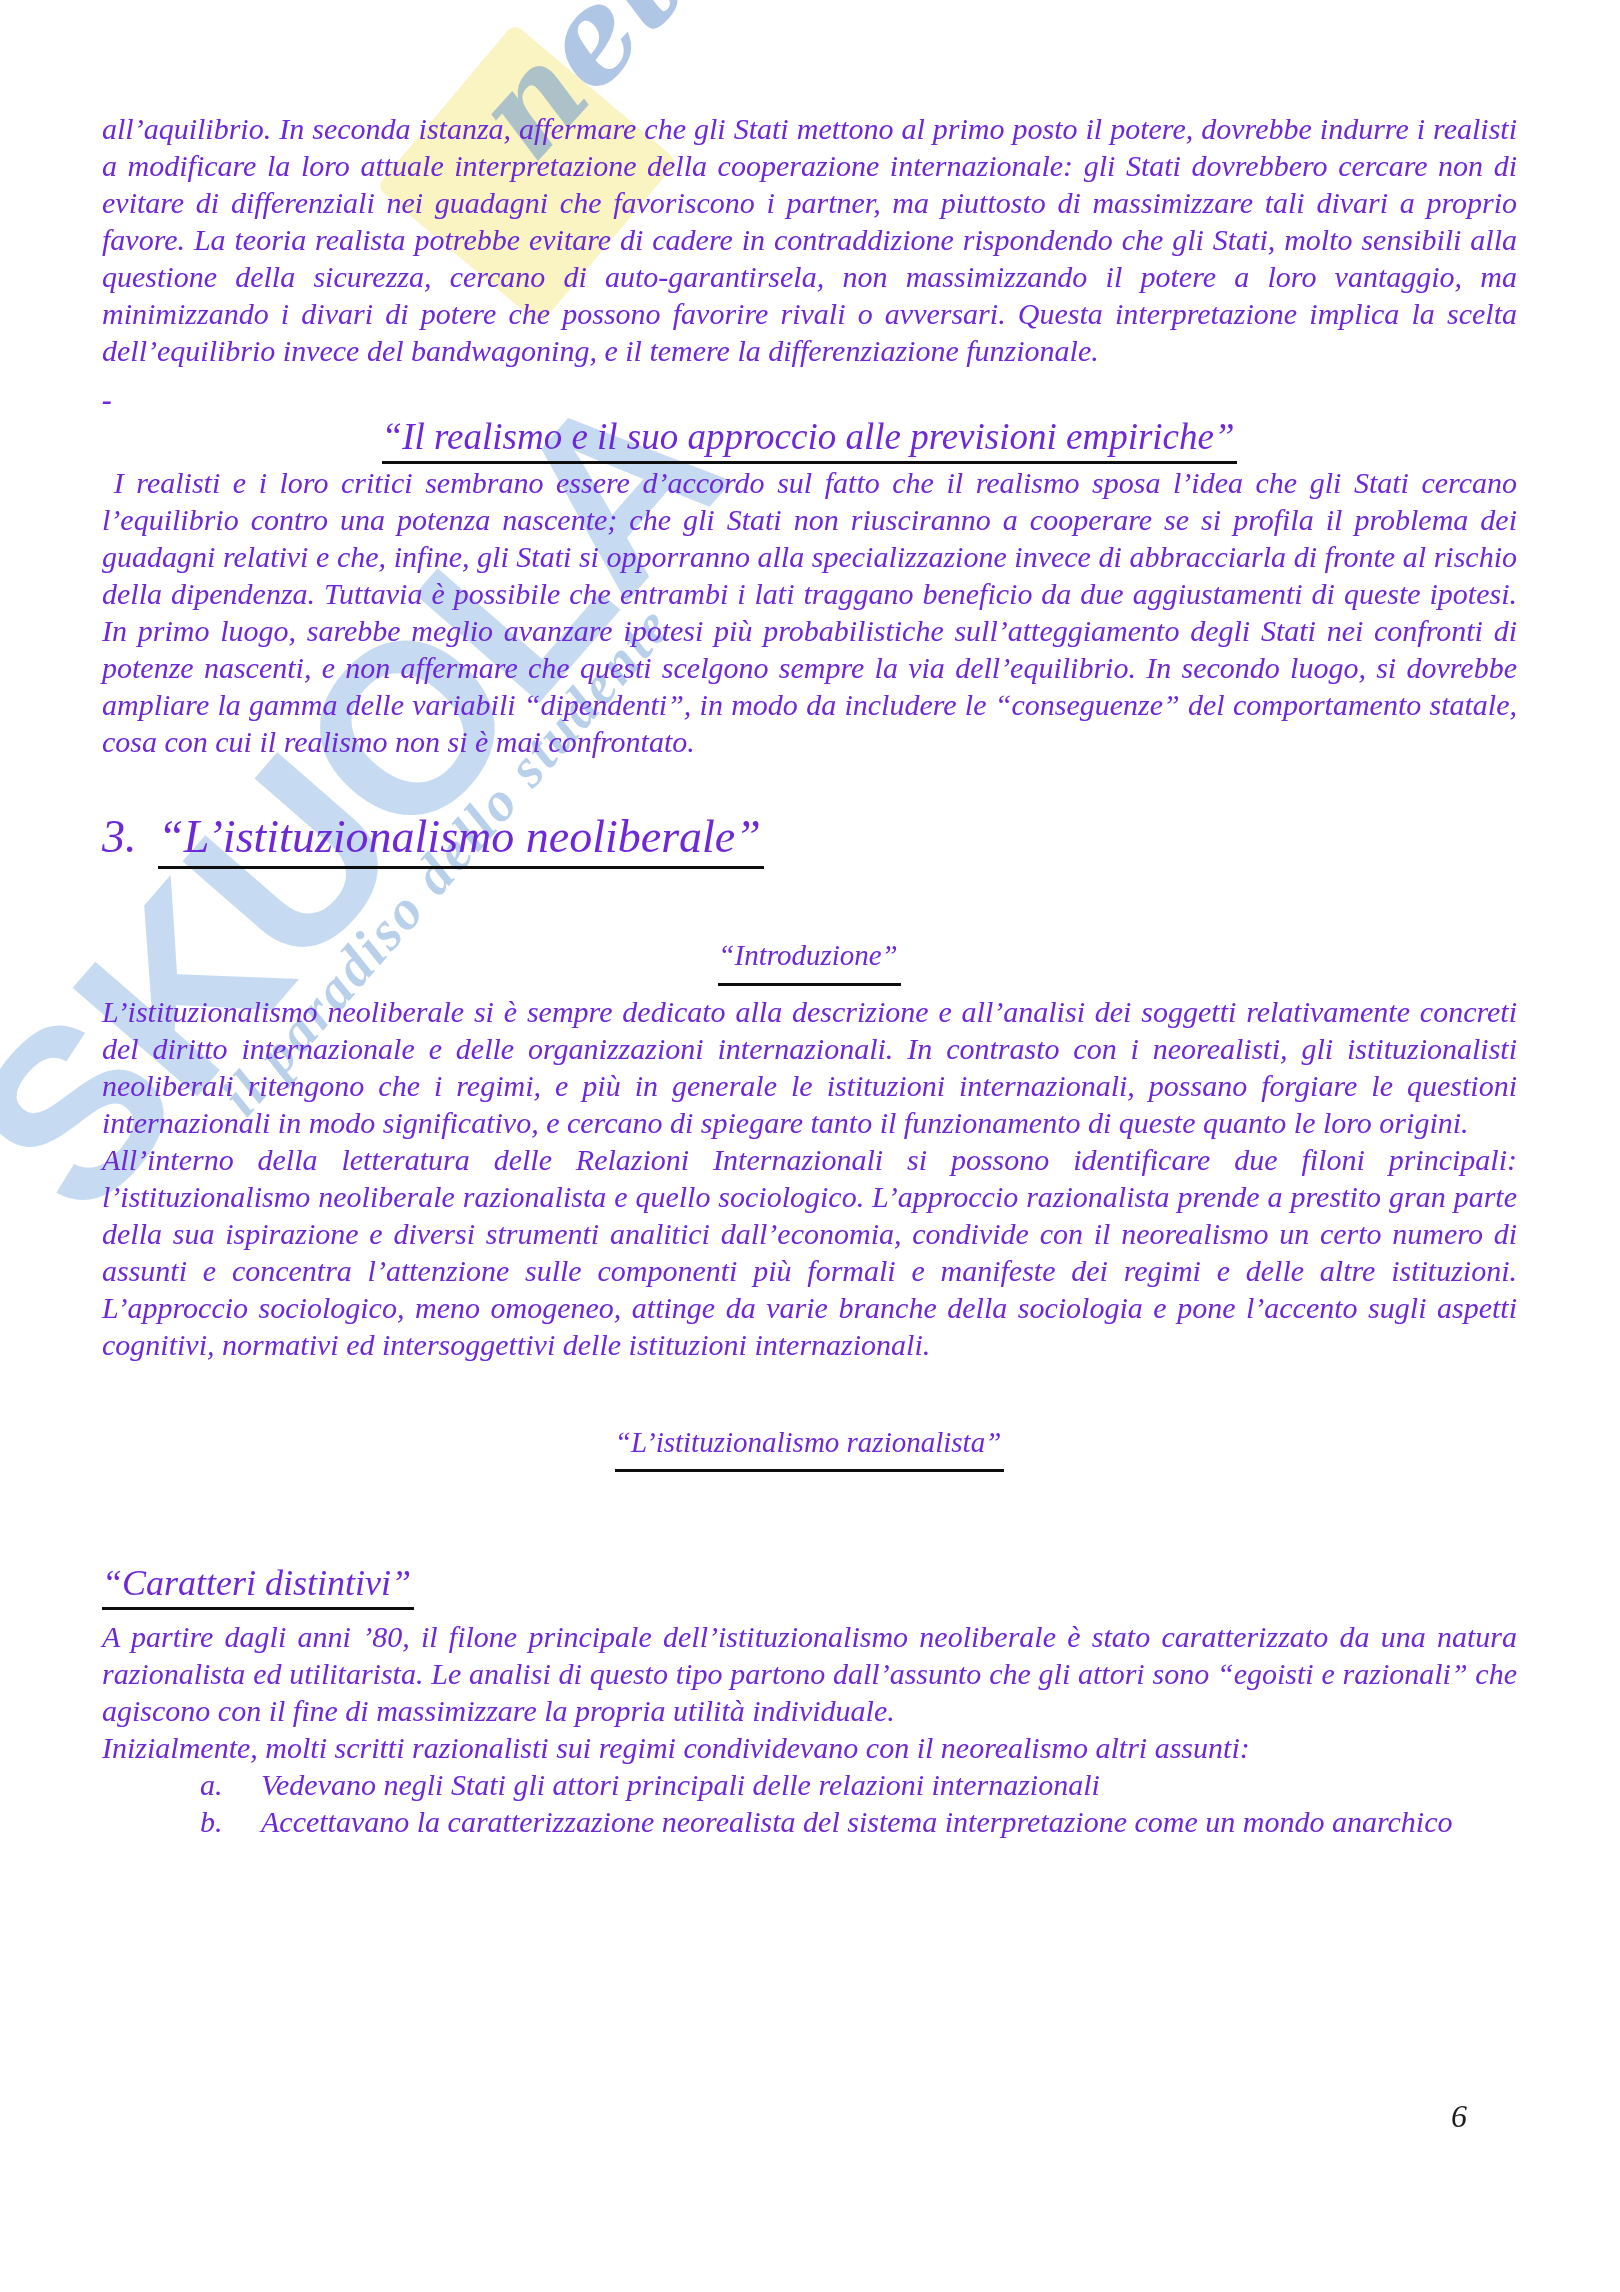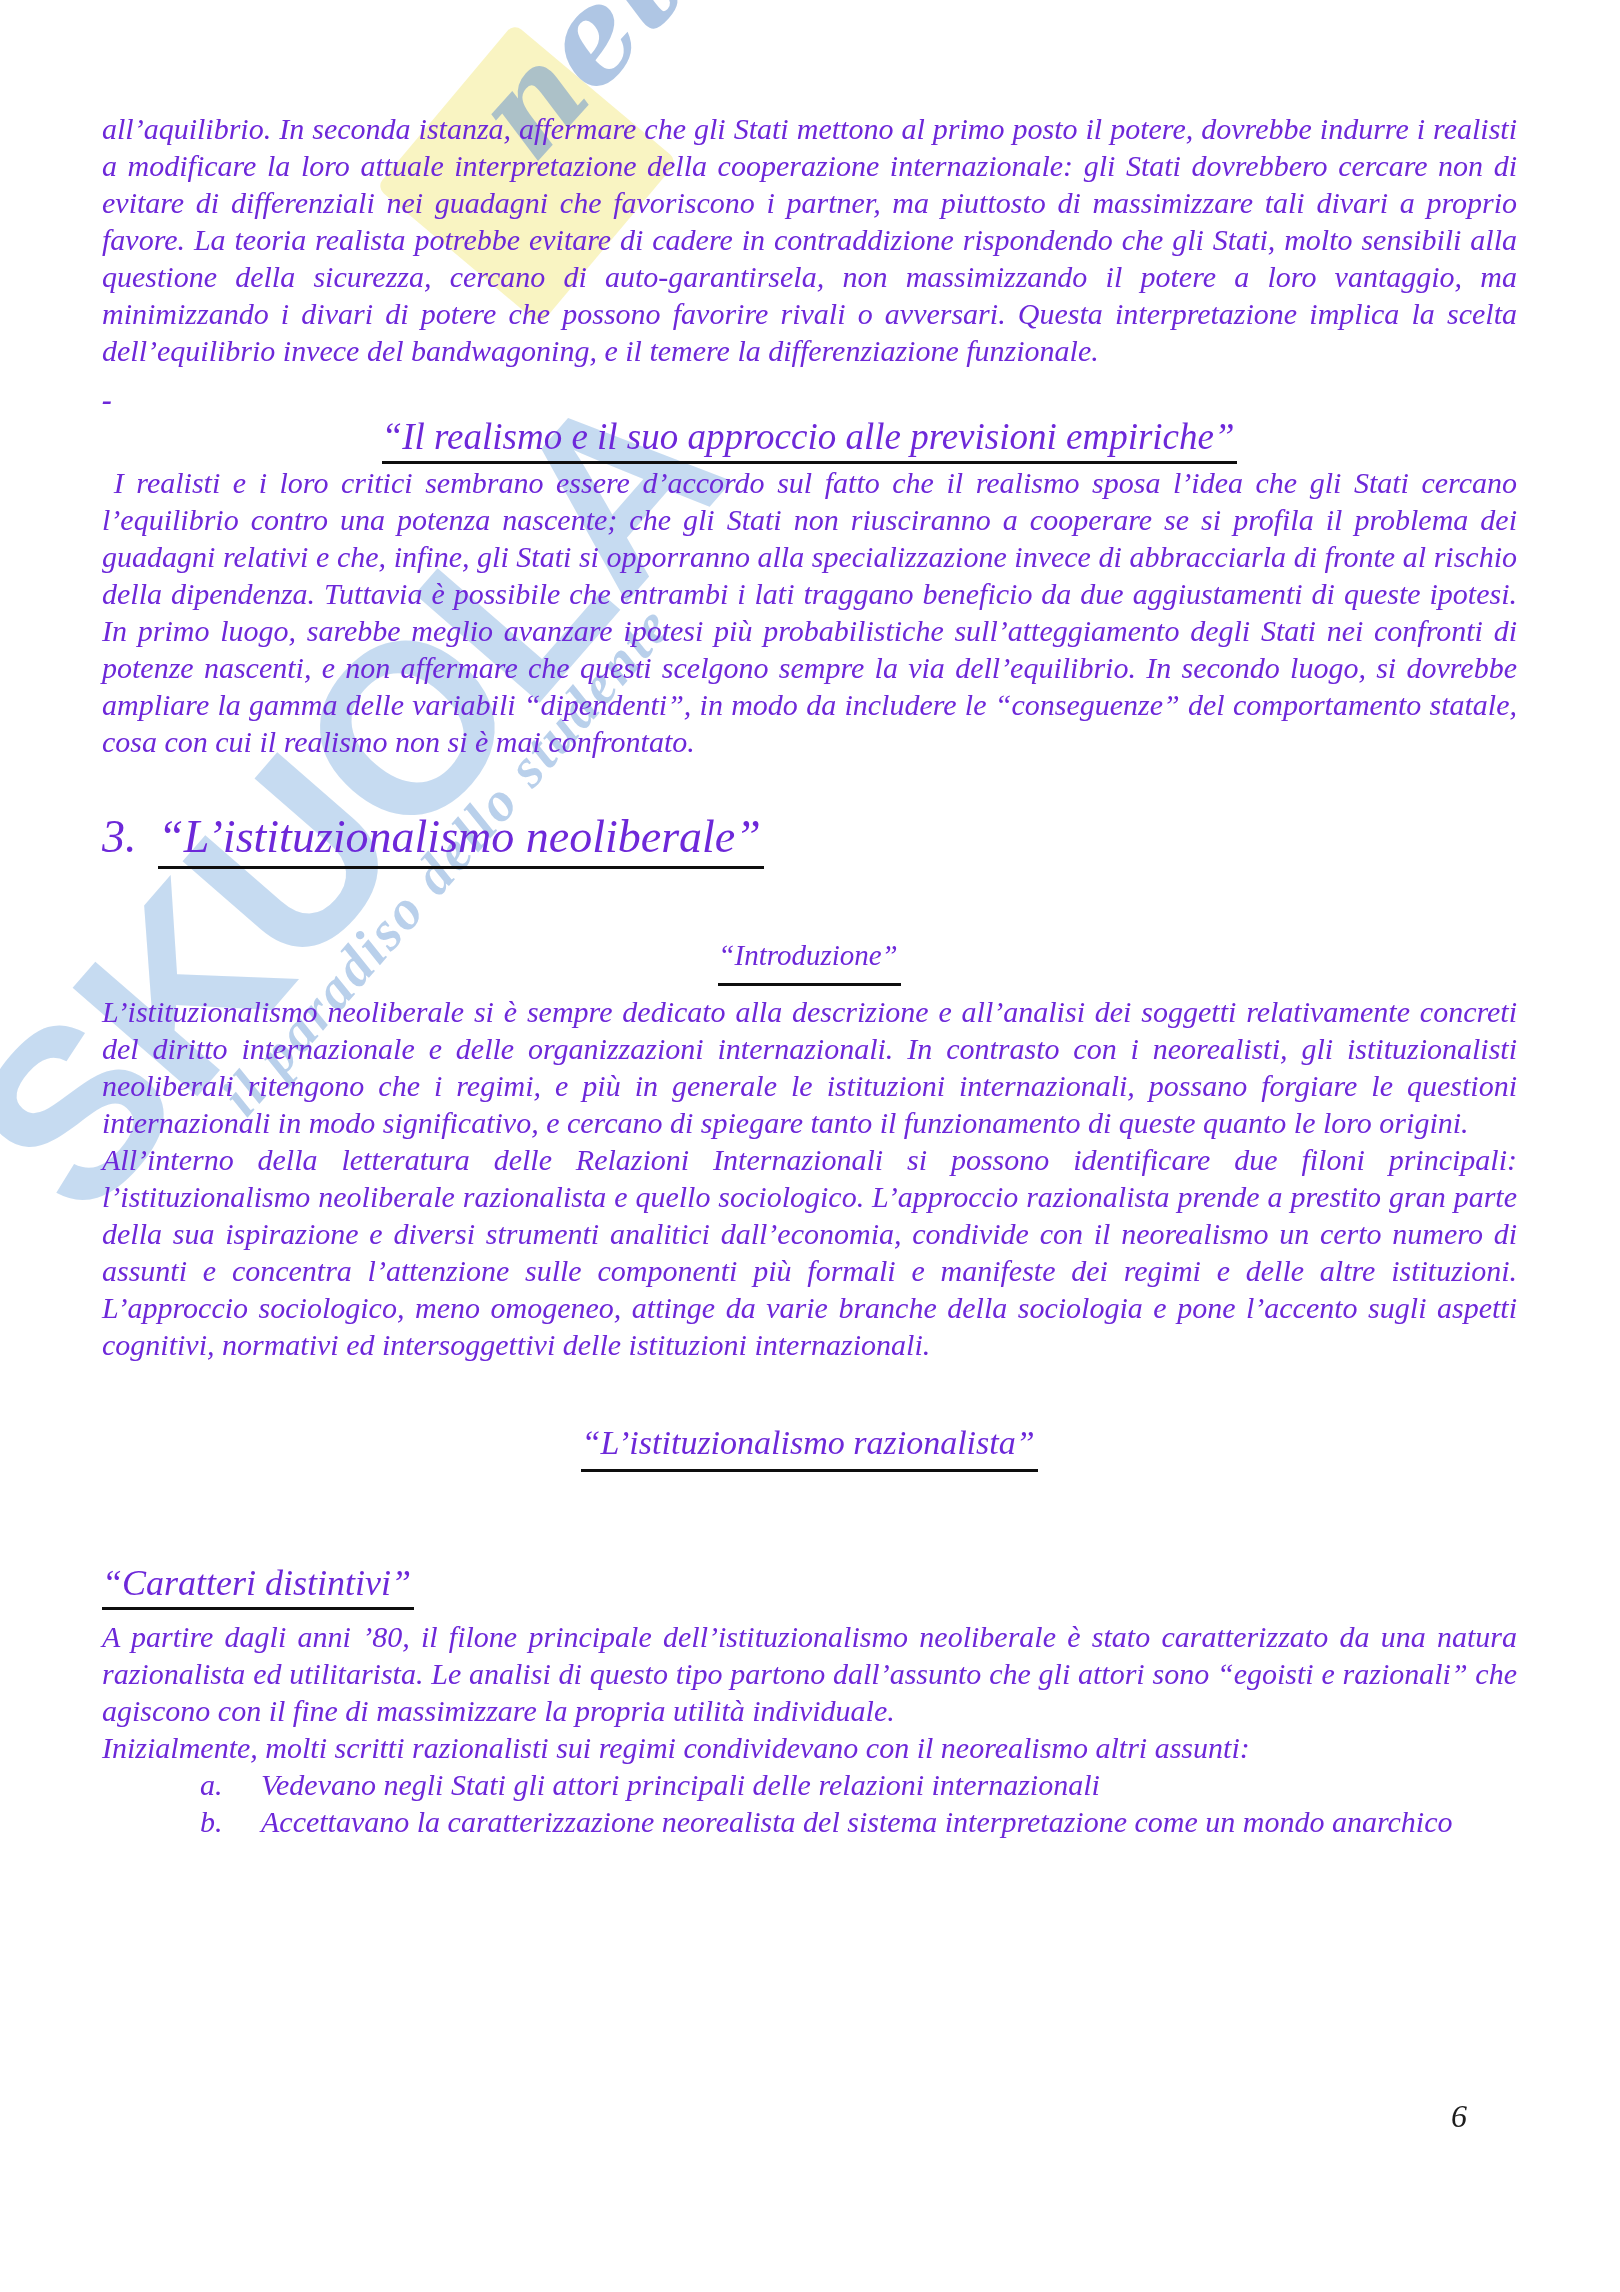--- a/index.html
+++ b/index.html
@@ -62,21 +62,21 @@
     display:inline-block;
     border-bottom:3.9px solid #0e0e0e;
     padding:0 2.9px 2px 0;
   }
   .h1{
     font-size:46px;line-height:55px;font-weight:normal;
     margin:49px 0 61px;text-align:left;
   }
   .h1 .num{margin-right:21.6px;}
   .h2-intro{font-size:29px;line-height:51px;margin:0 0 7.8px;}
-  .h2-raz{font-size:34px;line-height:49px;margin:55px 9px 90px;}
+  .h2-raz{font-size:29px;line-height:49px;margin:55px 9px 90px;}
   .h3{
     font-size:36px;line-height:43px;font-weight:normal;
     margin:0 0 7.8px;text-align:left;font-family:Liberation Serif, serif;
   }
   .list{margin-top:0;}
   .li{display:flex;margin-left:98px;}
   .li .marker{flex:none;width:61px;}
   .li .text{flex:1;text-align:justify;}
   .page-number{
     position:absolute;right:153px;top:2098px;z-index:1;

